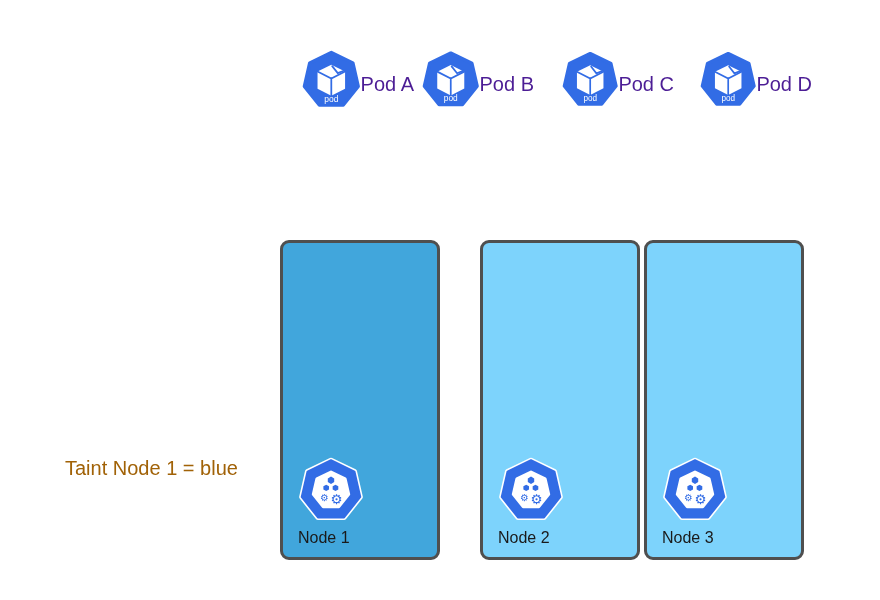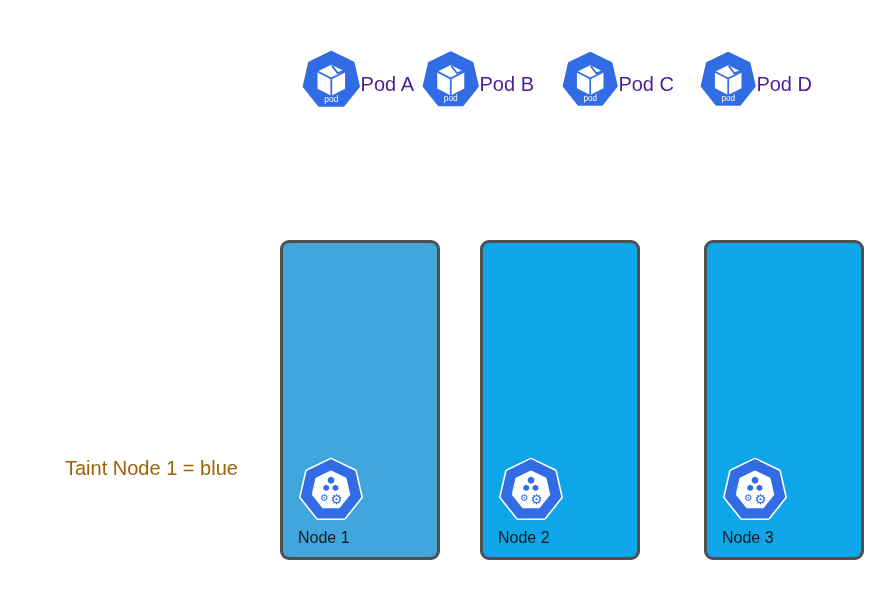--- a/index.html
+++ b/index.html
@@ -17,21 +17,21 @@
   .pod-icon{width:74px;height:74px;display:block;}
   .pod-label{
     margin-top:10px;font-size:20px;line-height:24px;color:#4c1d95;white-space:nowrap;
   }
   .pod-icon-text{
     font-family:"Liberation Sans",sans-serif;font-size:14.5px;
   }
   
   .node{
     position:absolute;top:240px;width:160px;height:320px;box-sizing:border-box;
-    background:#0ea5e9;border:3px solid #4f4f4f;border-radius:9px;
+    background:#7dd3fc;border:3px solid #4f4f4f;border-radius:9px;
   }
   .node--tainted{background:#41a6dc;}
   .node-icon{
     position:absolute;left:16px;top:214px;width:64px;height:64px;
   }
   .node-label{
     position:absolute;left:15px;top:283px;font-size:16px;line-height:24px;
     color:#1a1a1a;white-space:nowrap;
   }
   
@@ -110,20 +110,20 @@
     <div class="node-label">Node 1</div>
   </div>
 
   <div class="node" style="left:480px">
     <svg class="node-icon" viewBox="0 0 100 100">
       <use href="#sym-node"></use>
     </svg>
     <div class="node-label">Node 2</div>
   </div>
 
-  <div class="node" style="left:704px">
+  <div class="node" style="left:644px">
     <svg class="node-icon" viewBox="0 0 100 100">
       <use href="#sym-node"></use>
     </svg>
     <div class="node-label">Node 3</div>
   </div>
 
 </div>
 
 </body></html>

